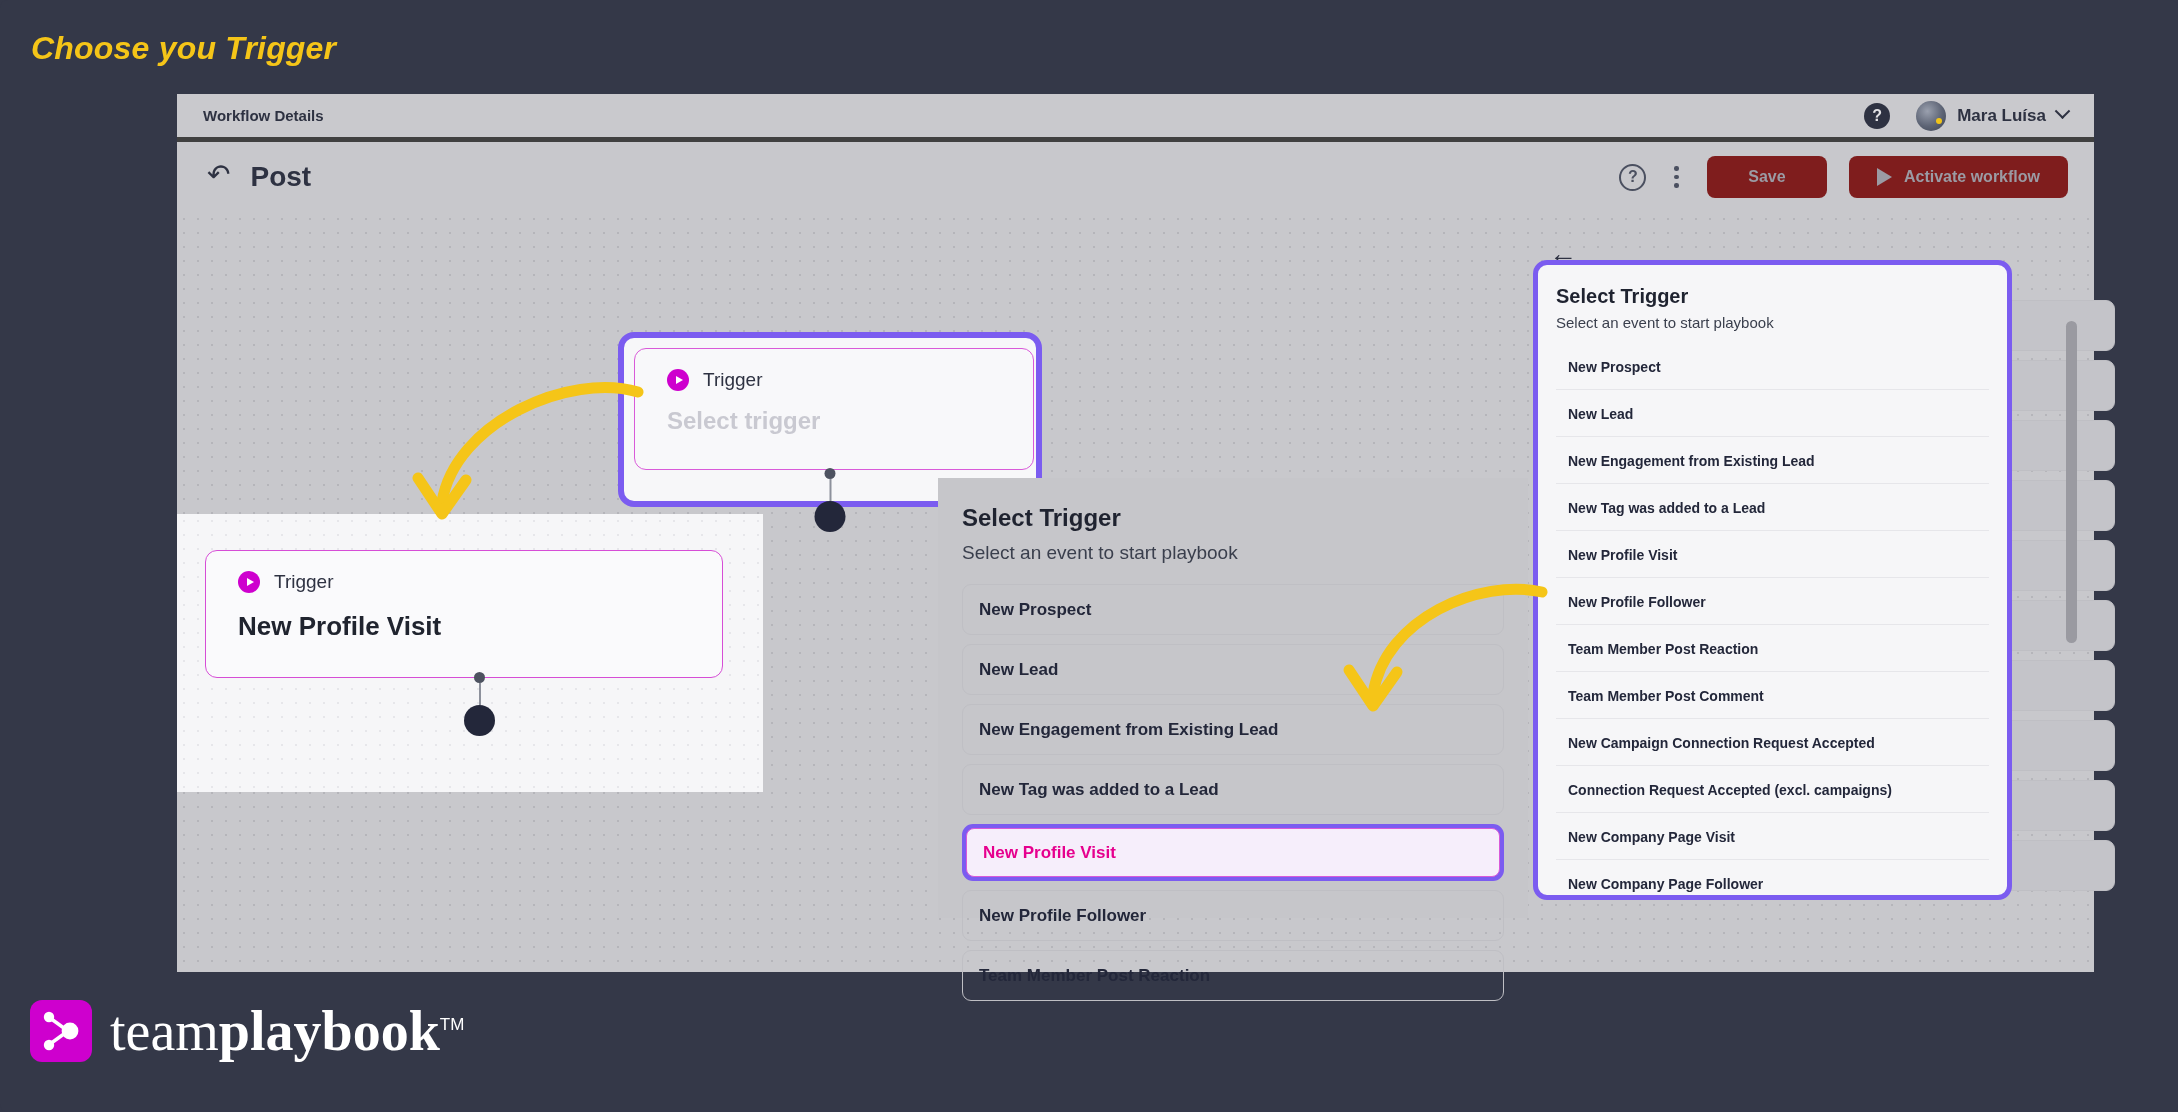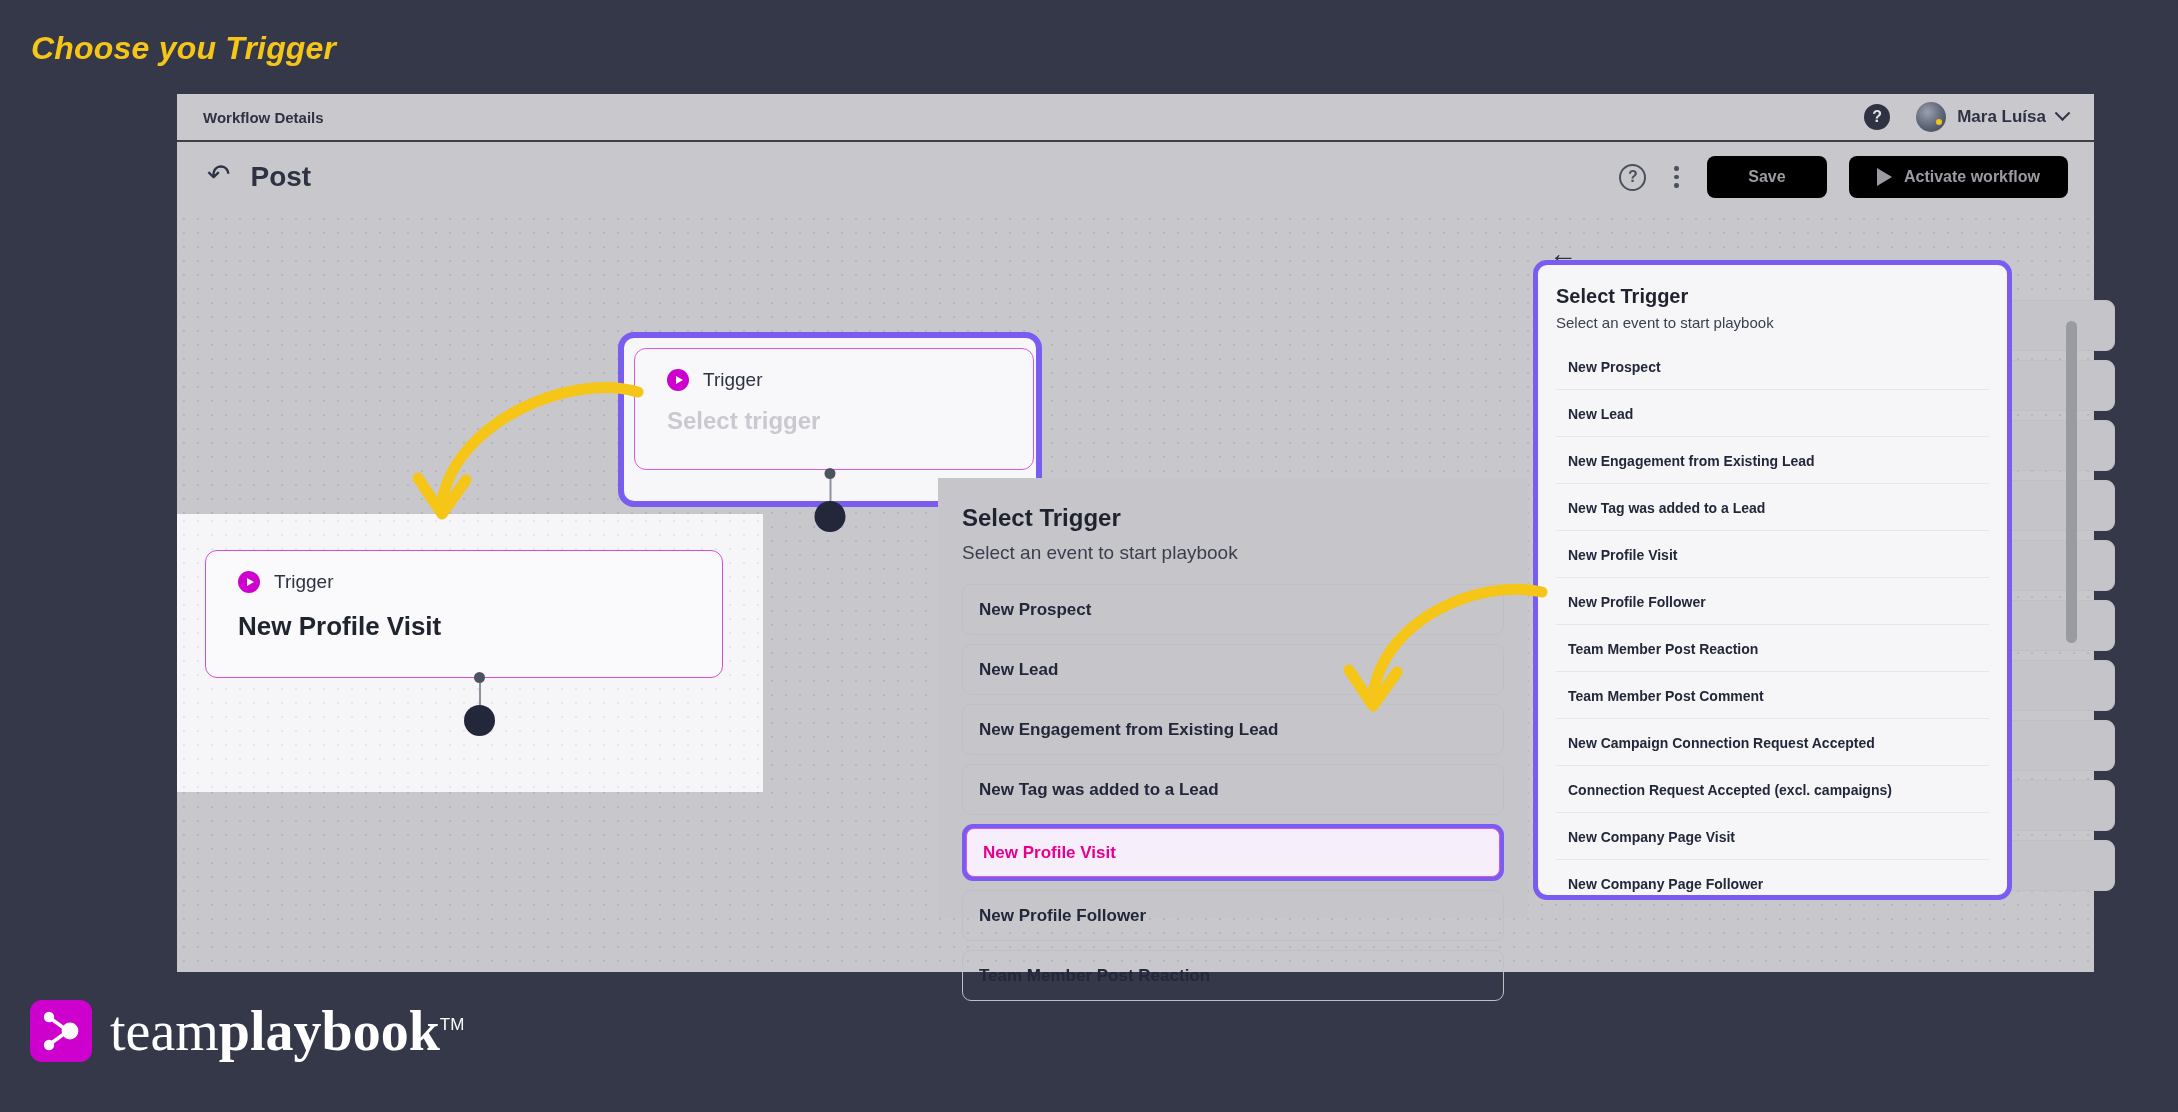--- a/index.html
+++ b/index.html
@@ -44,21 +44,21 @@
     overflow: hidden;
   }
 
   
   .app-topbar {
     position: absolute;
     left: 0; top: 0;
     width: 100%;
     height: 48px;
     background: #c9c9cd;
-    border-bottom: 2px solid #404040;
+    border-bottom: 5px solid #404040;
     display: flex;
     align-items: center;
     padding: 0 26px;
   }
   .breadcrumb {
     font-size: 15px;
     font-weight: 700;
     color: #2e3242;
   }
   .topbar-right {
@@ -127,21 +127,21 @@
     border: 2px solid #4b5060;
     color: #4b5060; font-size: 16px; font-weight: 700;
     display: flex; align-items: center; justify-content: center;
   }
   .kebab { display: flex; flex-direction: column; gap: 4px; padding: 0 6px; }
   .kebab span { width: 4.5px; height: 4.5px; border-radius: 50%; background: #4b5060; }
   .btn-ghost {
     height: 42px;
     min-width: 120px;
     border-radius: 8px;
-    background: #000000;
+    background: #7f1d1d;
     color: #9b9ba4;
     font-size: 16px;
     font-weight: 700;
     display: flex; align-items: center; justify-content: center;
     gap: 12px;
     padding: 0 28px;
   }
   .play-ghost {
     width: 0; height: 0;
     border-left: 15px solid #9b9ba4;

